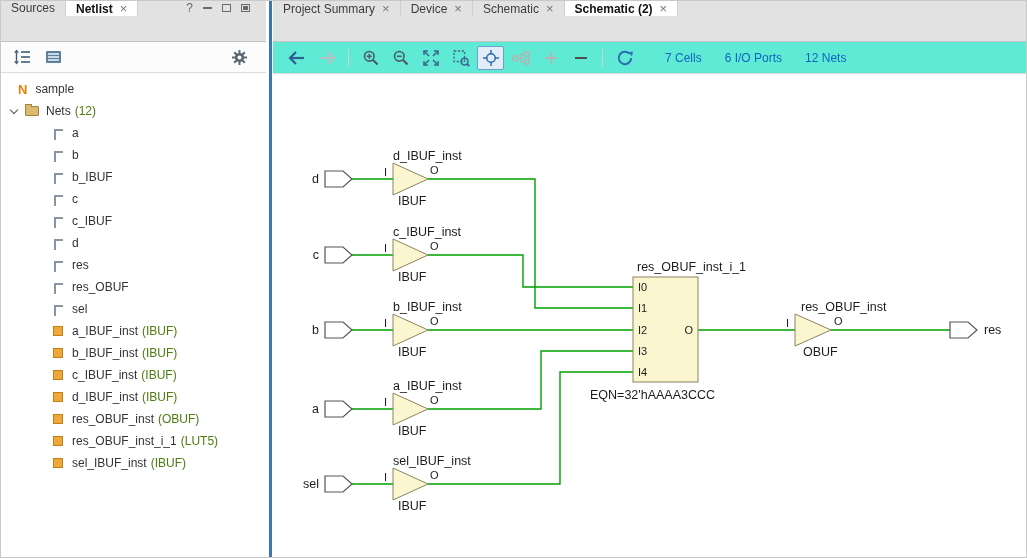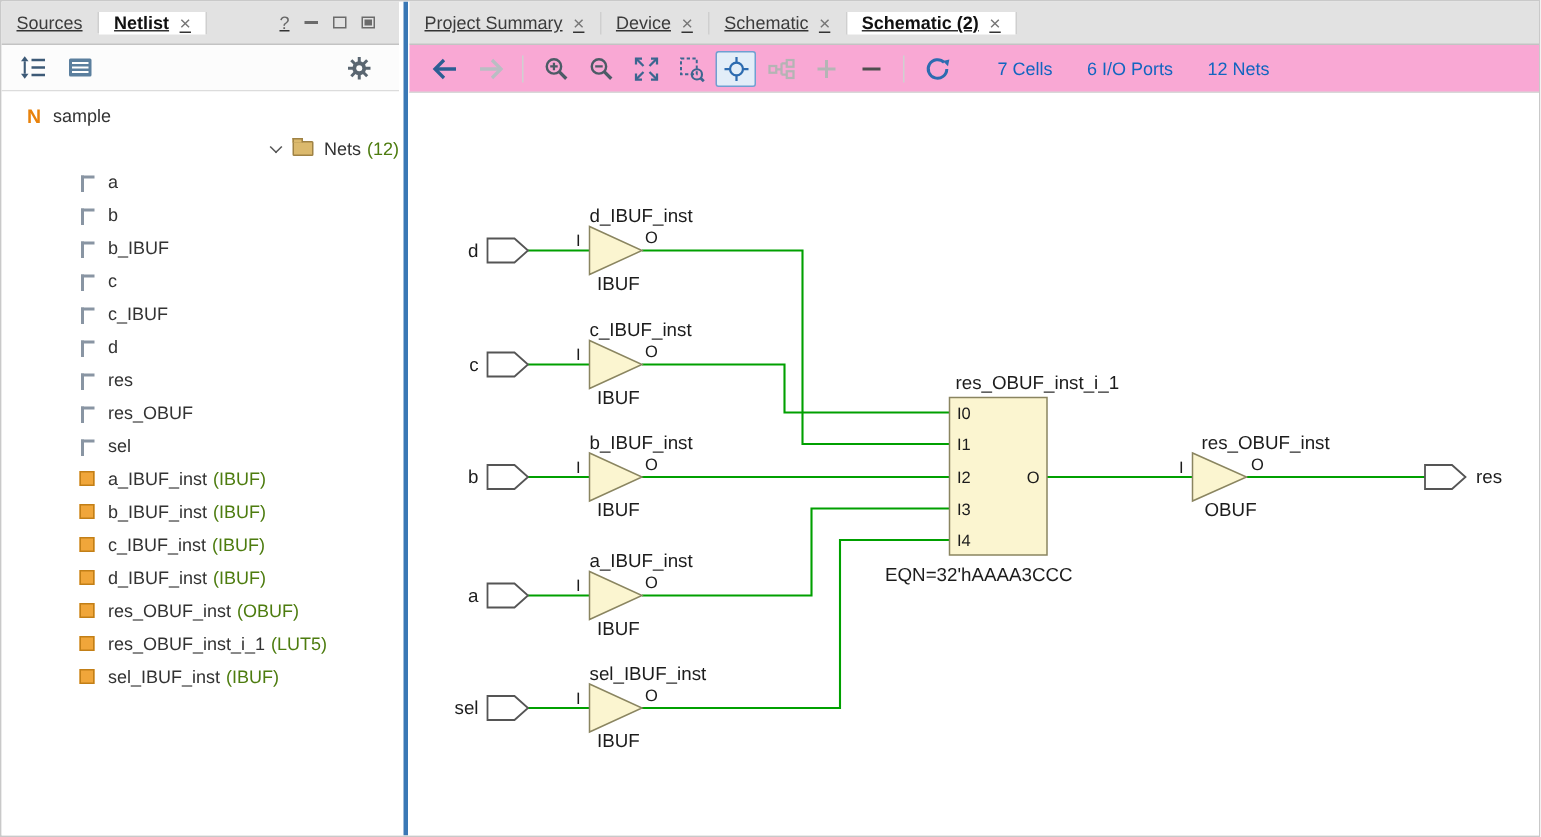--- a/index.html
+++ b/index.html
@@ -6,50 +6,50 @@
   html,body { margin:0; padding:0; }
   body { font-family:"Liberation Sans", sans-serif; font-size:12px; color:#333; background:#fff; }
   .app { width:1027px; height:558px; display:flex; overflow:hidden; background:#fff; border:1px solid #c9c9c9; }
 
   
   .left { width:265px; display:flex; flex-direction:column; flex-shrink:0; min-width:0; }
   .divider { width:7px; background:#fff; flex-shrink:0; }
   .divider .blue { width:3px; height:100%; background:#3a78b5; margin-left:3px; }
   .right { flex:1; display:flex; flex-direction:column; min-width:0; }
 
-  .tabbar { height:29px; background:#e2e2e2; border-bottom:1px solid #c3c3c3; display:flex; align-items:center; flex-shrink:0;text-decoration:underline; }
+  .tabbar { height:41px; background:#e2e2e2; border-bottom:1px solid #c3c3c3; display:flex; align-items:flex-start; flex-shrink:0; }
   .tab { display:flex; align-items:center; gap:7px; padding:0 10px; border-right:1px solid #cfcfcf; color:#3c3c3c; white-space:nowrap; }
   .tab.active { background:#fff; font-weight:bold; color:#111; }
   .tab .close { color:#777; font-size:13px; font-weight:normal; }
   .winicons { margin-left:auto; display:flex; align-items:center; gap:10px; padding-right:16px; color:#666; }
   .help { font-size:12px; color:#666; }
   .dash { width:9px; height:2px; background:#6b6b6b; }
   .boxo { width:9px; height:8px; border:1px solid #6b6b6b; }
   .boxf { width:9px; height:8px; border:1px solid #6b6b6b; position:relative; }
   .boxf::after { content:''; position:absolute; inset:1px; background:#6b6b6b; }
 
   .ltoolbar { height:31px; border-bottom:1px solid #dcdcdc; display:flex; align-items:center; gap:14px; padding:0 12px; background:#fcfcfc; flex-shrink:0; }
   .ltool { display:flex; align-items:center; justify-content:center; }
   .gearwrap { margin-left:auto; padding-right:6px; }
 
   .tree { flex:1; background:#fff; overflow:hidden; padding-top:5px; }
   .trow { height:22px; display:flex; align-items:center; white-space:nowrap; }
   .ind0 { padding-left:17px; }
-  .ind1 { padding-left:10px;justify-content:flex-end; }
+  .ind1 { padding-left:10px; }
   .ind2 { padding-left:52px; }
   .chev { width:6px; height:6px; border-right:1.6px solid #555; border-bottom:1.6px solid #555; transform:rotate(45deg); margin:-3px 8px 0 0; flex-shrink:0; }
   .folder { width:14px; height:10px; background:#dbb96d; border:1px solid #9f8244; border-radius:1px; position:relative; margin-right:7px; flex-shrink:0; }
   .folder::before { content:''; position:absolute; top:-3px; left:-1px; width:5px; height:2px; background:#dbb96d; border:1px solid #9f8244; border-bottom:none; }
   .neticon { width:9px; height:11px; border-left:2px solid #8995a3; border-top:2px solid #8995a3; margin:3px 9px 0 1px; flex-shrink:0; }
   .leaficon { width:10px; height:10px; background:#f0a63a; border:1px solid #c27f17; margin-right:9px; flex-shrink:0; }
   .nico { color:#e8820c; font-weight:bold; font-size:13px; margin-right:8px; }
   .cnt, .ctype { color:#4d7c0f; margin-left:4px; }
 
   
-  .rtoolbar { height:32px; border-bottom:1px solid #d8d8d8; display:flex; align-items:center; padding:0 10px; gap:3px; background:#f9a8d4; flex-shrink:0; }
+  .rtoolbar { height:32px; border-bottom:1px solid #d8d8d8; display:flex; align-items:center; padding:0 10px; gap:3px; background:#5eead4; flex-shrink:0; }
   .tool { width:27px; height:24px; display:flex; align-items:center; justify-content:center; border:1px solid transparent; flex-shrink:0; }
   .tool.pressed { border:1px solid #6f9fd1; background:#e2edf8; border-radius:2px; }
   .sep { width:1px; height:18px; background:#d0d0d0; margin:0 5px; flex-shrink:0; }
   .stat { color:#1265c0; margin-left:20px; white-space:nowrap; }
   .stat.first { margin-left:24px; }
 
   .canvas { flex:1; background:#fff; overflow:hidden; }
   .sv text { font-family:"Liberation Sans", sans-serif; fill:#1c1c1c; }
   .iname { font-size:12.5px; }
   .pin { font-size:11px; }

